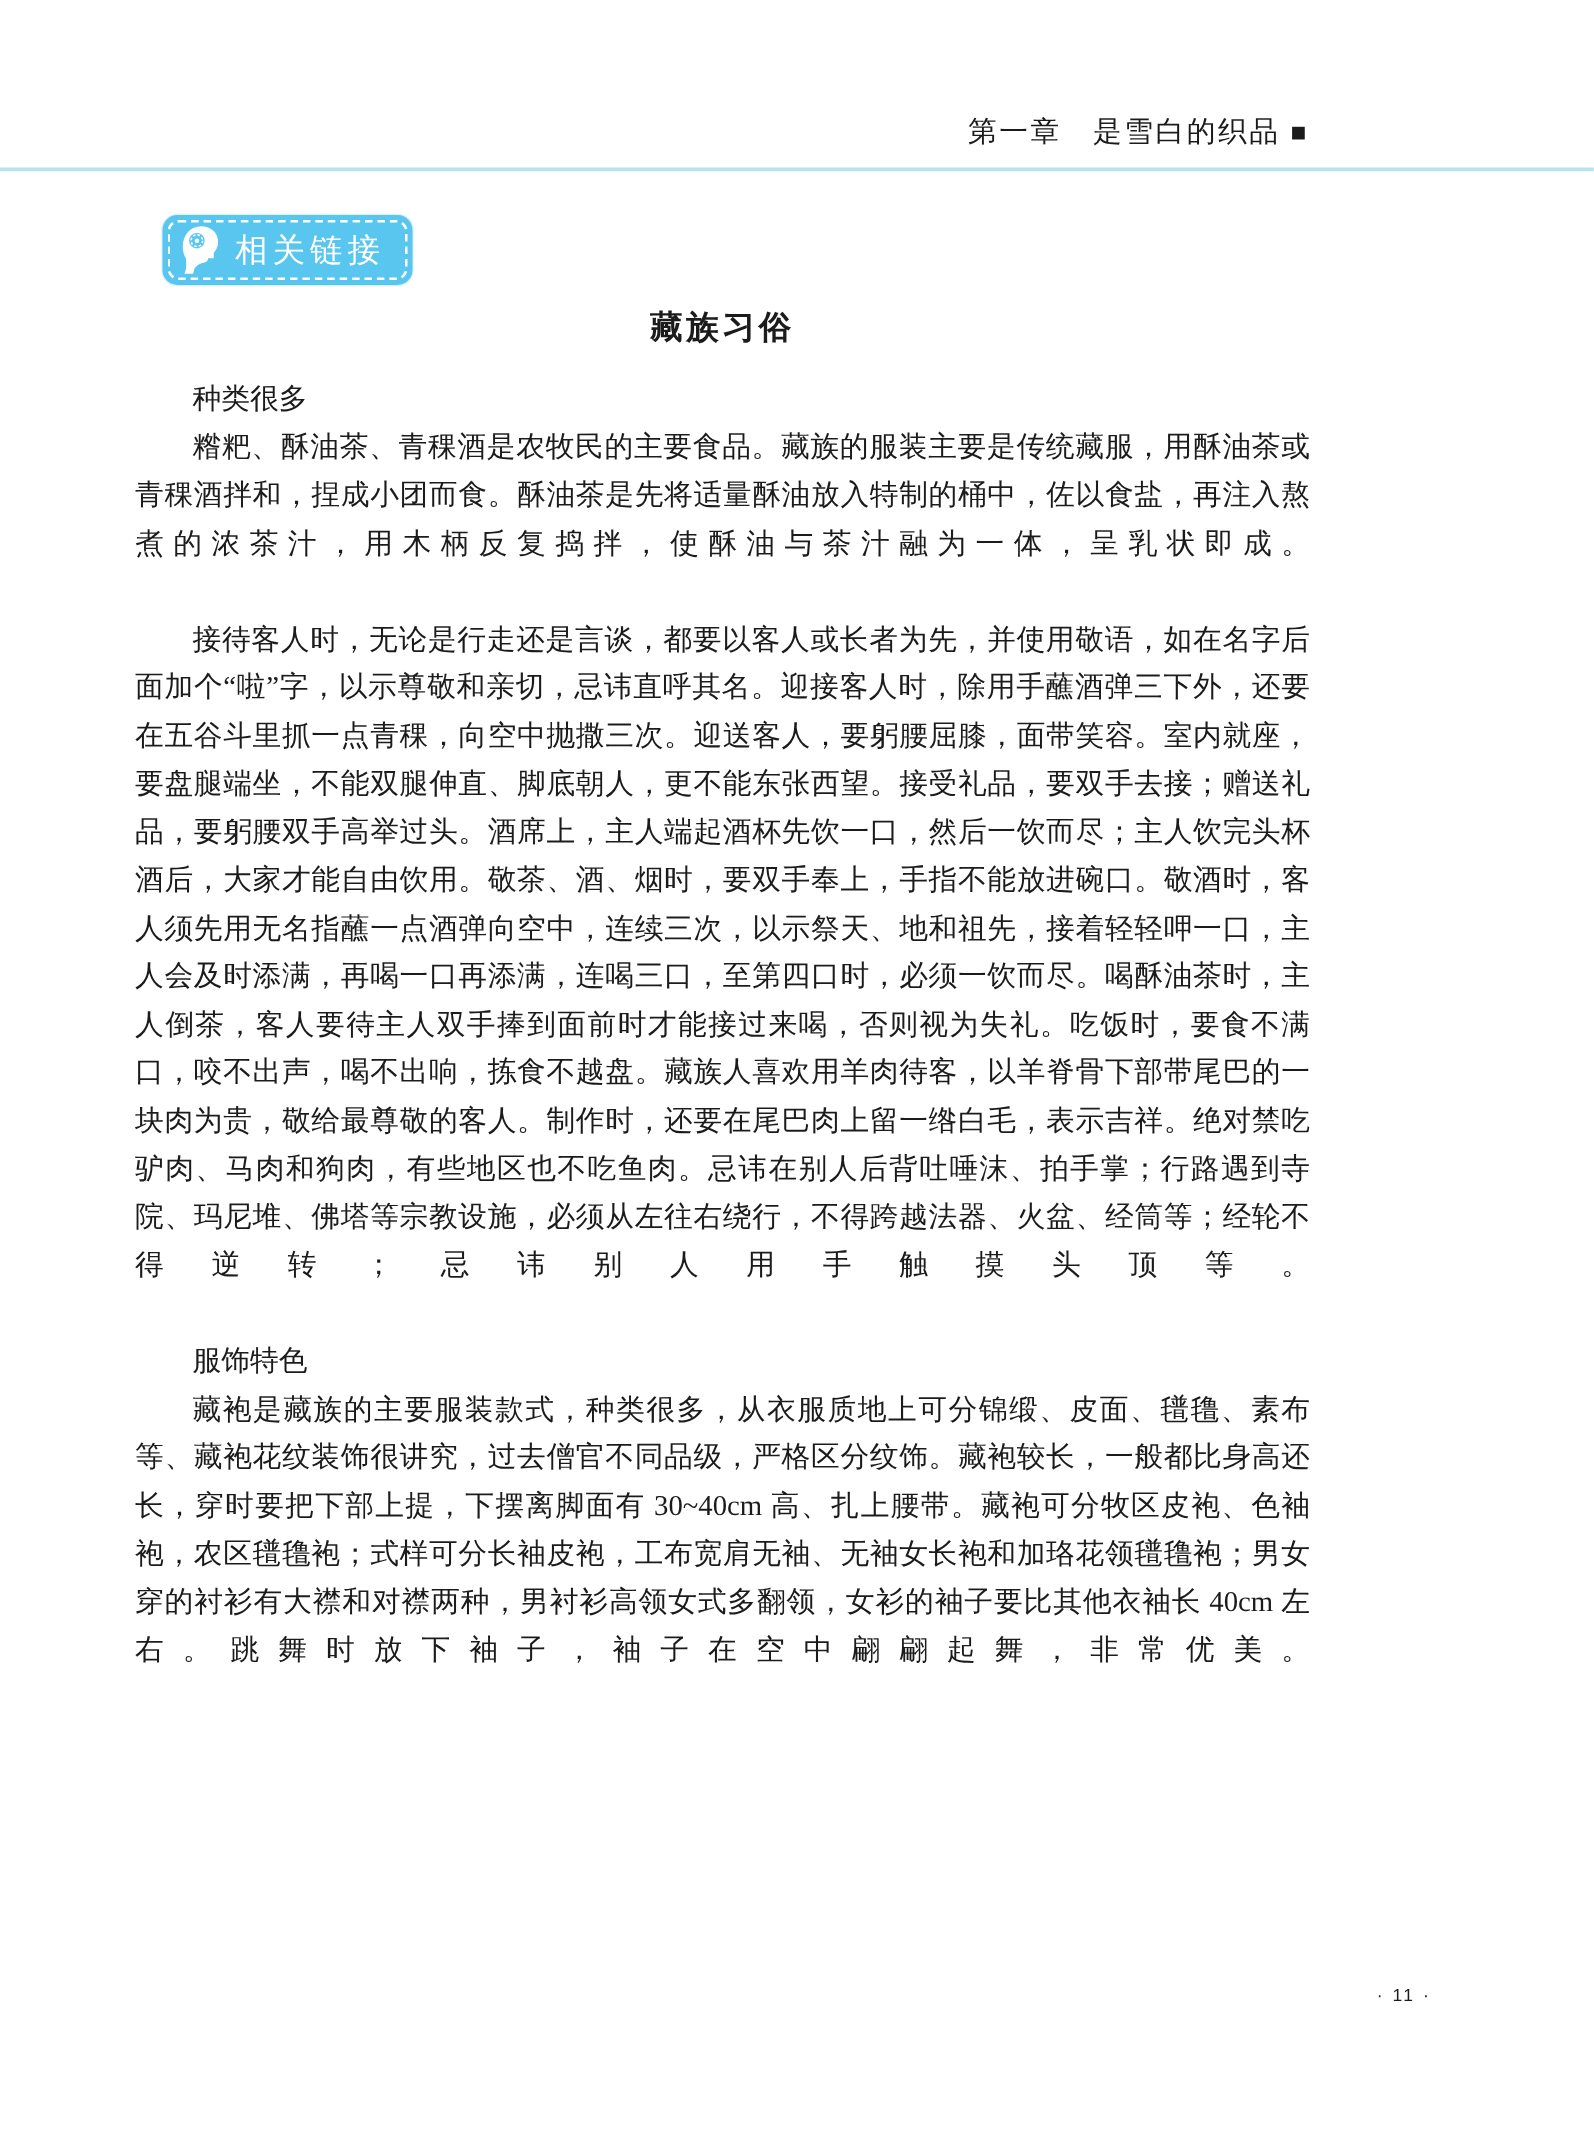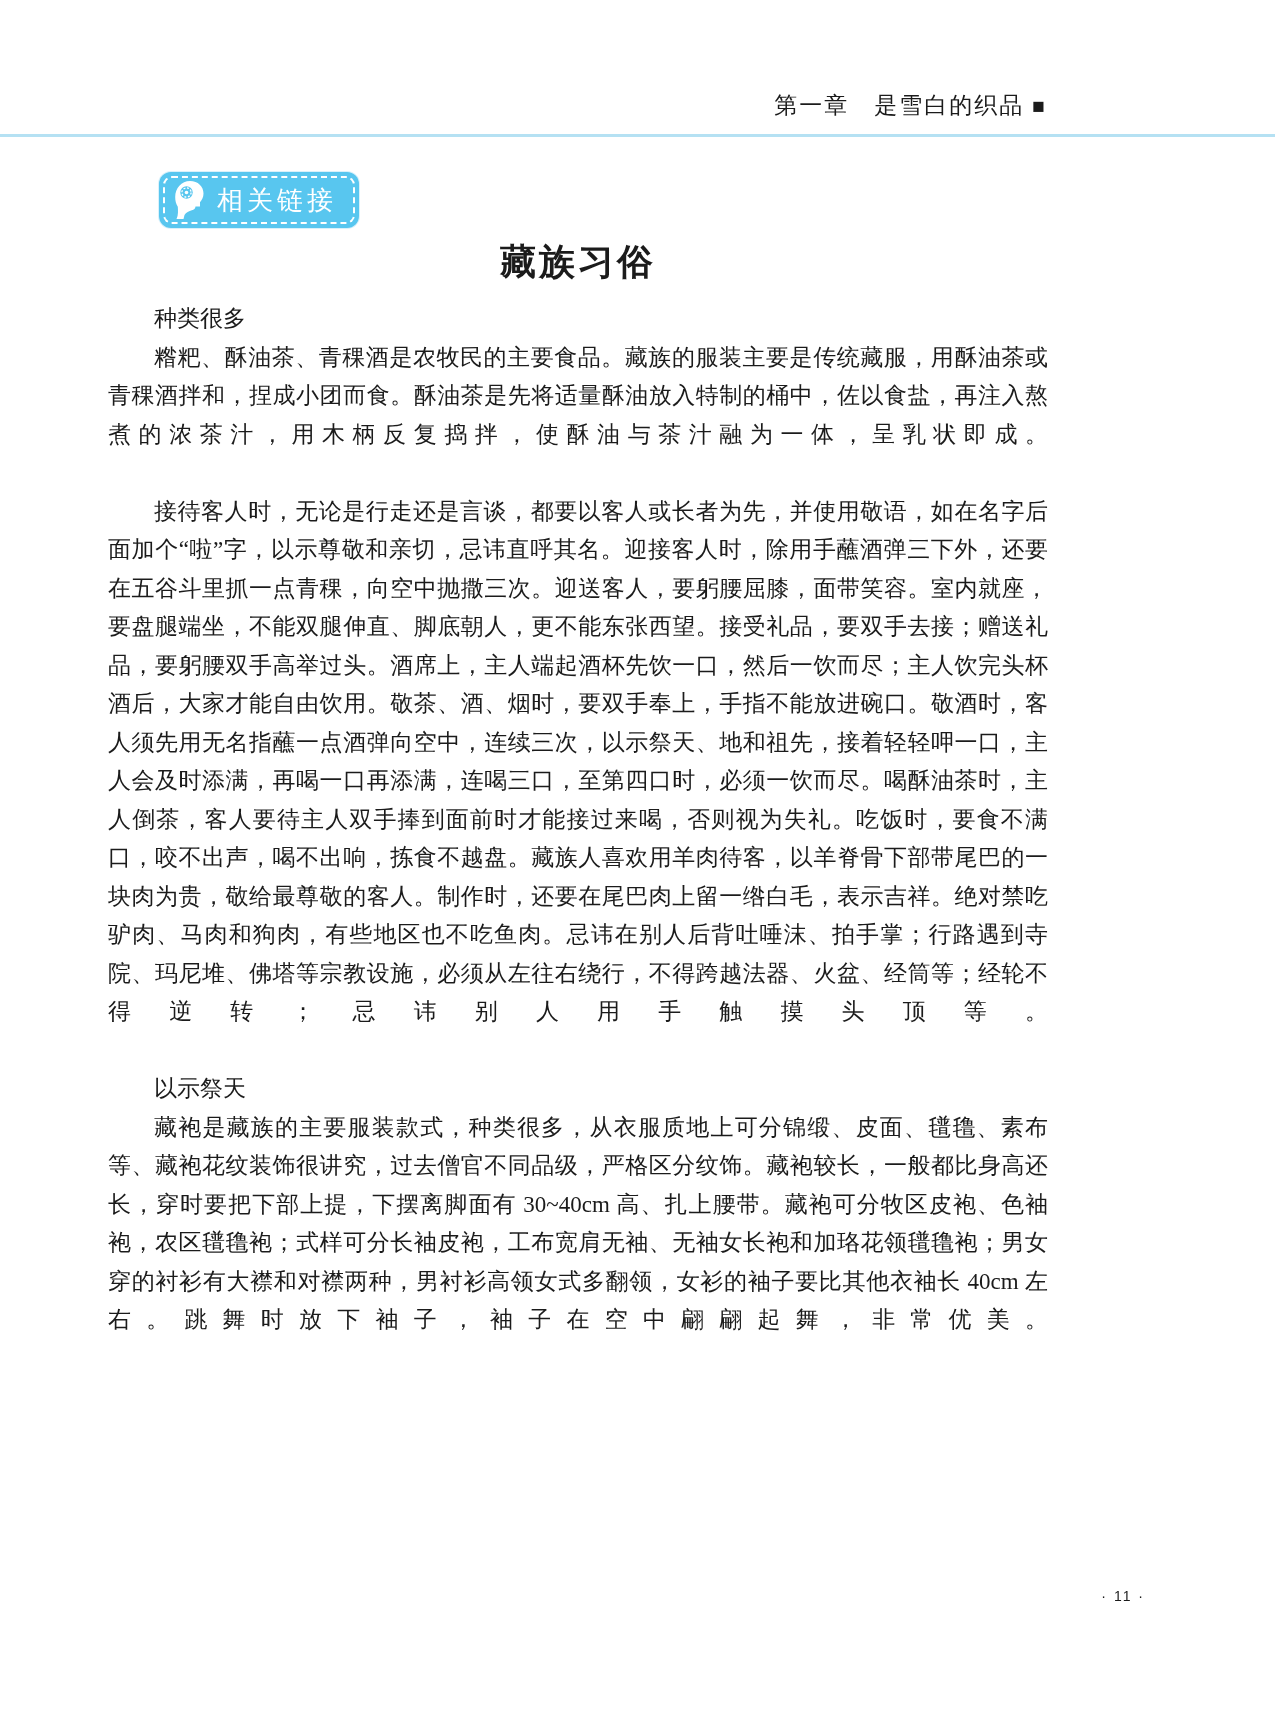--- a/index.html
+++ b/index.html
@@ -39,21 +39,20 @@
   }
   
   .badge {
     position: absolute;
     top: 172px;
     left: 130px;
     background: #58c6ef;
     border-radius: 12px;
     padding: 4px;
     box-shadow: 0 0 0 1px #d9f1fb;
-    margin-left: 29px;
   }
   .badge-inner {
     border: 2px dashed #ffffff;
     border-radius: 9px;
     display: flex;
     align-items: center;
     padding: 2px 16px 2px 8px;
   }
   .badge-icon {
     width: 34px;
@@ -69,21 +68,21 @@
   }
   
   .article {
     position: absolute;
     top: 240px;
     left: 108px;
     width: 940px;
   }
   .article-title {
     text-align: center;
-    font-size: 36px;
+    font-size: 26px;
     font-weight: bold;
     line-height: 44px;
     margin: 0 0 16px 0;
     letter-spacing: 3px;
   }
   .para, .sub-heading {
     margin: 0;
     font-size: 23px;
     line-height: 38.5px;
     text-indent: 2em;
@@ -126,18 +125,18 @@
 </div>
 
 <div class="article">
   <h1 class="article-title">藏族习俗</h1>
 
   <p class="sub-heading">种类很多</p>
   <p class="para">糌粑、酥油茶、青稞酒是农牧民的主要食品。藏族的服装主要是传统藏服，用酥油茶或青稞酒拌和，捏成小团而食。酥油茶是先将适量酥油放入特制的桶中，佐以食盐，再注入熬煮的浓茶汁，用木柄反复捣拌，使酥油与茶汁融为一体，呈乳状即成。</p>
 
   <p class="para">接待客人时，无论是行走还是言谈，都要以客人或长者为先，并使用敬语，如在名字后面加个“啦”字，以示尊敬和亲切，忌讳直呼其名。迎接客人时，除用手蘸酒弹三下外，还要在五谷斗里抓一点青稞，向空中抛撒三次。迎送客人，要躬腰屈膝，面带笑容。室内就座，要盘腿端坐，不能双腿伸直、脚底朝人，更不能东张西望。接受礼品，要双手去接；赠送礼品，要躬腰双手高举过头。酒席上，主人端起酒杯先饮一口，然后一饮而尽；主人饮完头杯酒后，大家才能自由饮用。敬茶、酒、烟时，要双手奉上，手指不能放进碗口。敬酒时，客人须先用无名指蘸一点酒弹向空中，连续三次，以示祭天、地和祖先，接着轻轻呷一口，主人会及时添满，再喝一口再添满，连喝三口，至第四口时，必须一饮而尽。喝酥油茶时，主人倒茶，客人要待主人双手捧到面前时才能接过来喝，否则视为失礼。吃饭时，要食不满口，咬不出声，喝不出响，拣食不越盘。藏族人喜欢用羊肉待客，以羊脊骨下部带尾巴的一块肉为贵，敬给最尊敬的客人。制作时，还要在尾巴肉上留一绺白毛，表示吉祥。绝对禁吃驴肉、马肉和狗肉，有些地区也不吃鱼肉。忌讳在别人后背吐唾沫、拍手掌；行路遇到寺院、玛尼堆、佛塔等宗教设施，必须从左往右绕行，不得跨越法器、火盆、经筒等；经轮不得逆转；忌讳别人用手触摸头顶等。</p>
 
-  <p class="sub-heading">以示祭天</p>
+  <p class="sub-heading">服饰特色</p>
   <p class="para">藏袍是藏族的主要服装款式，种类很多，从衣服质地上可分锦缎、皮面、氆氇、素布等、藏袍花纹装饰很讲究，过去僧官不同品级，严格区分纹饰。藏袍较长，一般都比身高还长，穿时要把下部上提，下摆离脚面有 30~40cm 高、扎上腰带。藏袍可分牧区皮袍、色袖袍，农区氆氇袍；式样可分长袖皮袍，工布宽肩无袖、无袖女长袍和加珞花领氆氇袍；男女穿的衬衫有大襟和对襟两种，男衬衫高领女式多翻领，女衫的袖子要比其他衣袖长 40cm 左右。跳舞时放下袖子，袖子在空中翩翩起舞，非常优美。</p>
 
 </div>
 
 <div class="folio">· 11 ·</div>
 
 </body></html>

